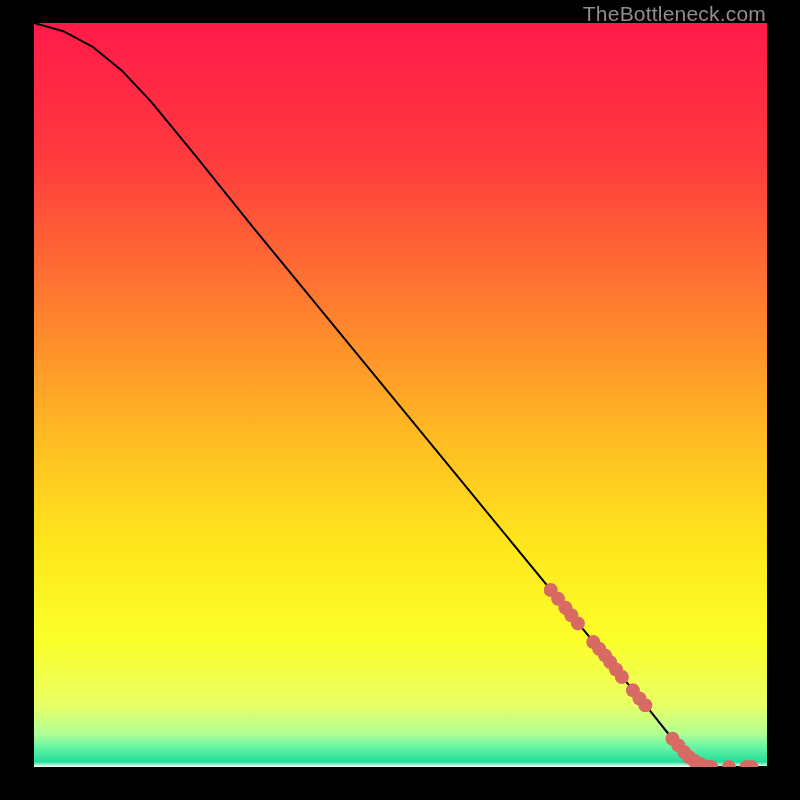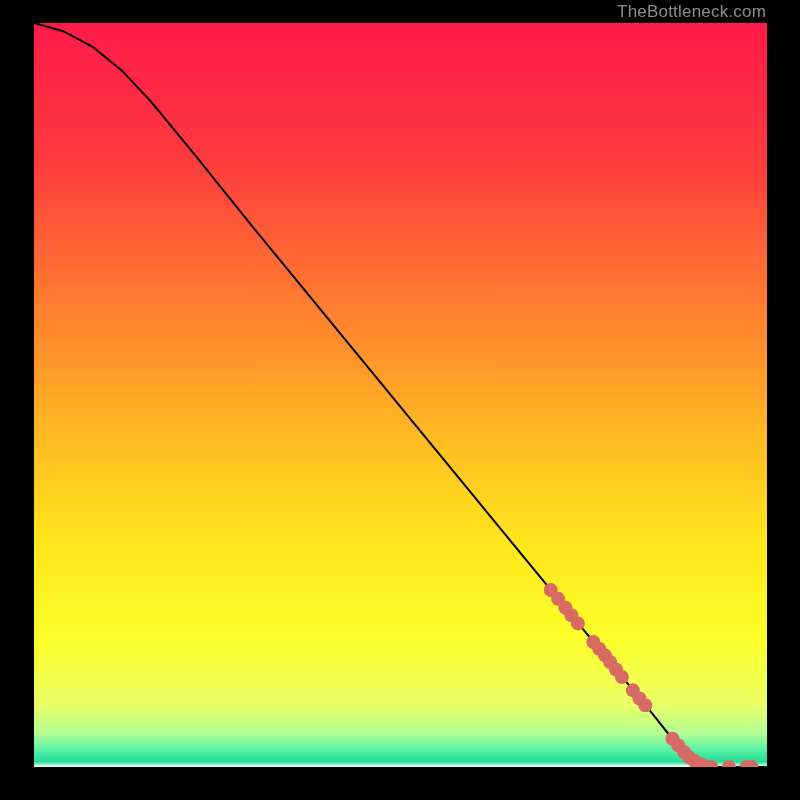--- a/index.html
+++ b/index.html
@@ -24,21 +24,21 @@
     left: 0;
     top: 0;
     width: 733px;
     height: 744px;
   }
   .watermark {
     position: absolute;
     top: 2px;
     right: 34px;
     color: #8e8e8e;
-    font-size: 17px;
+    font-size: 21px;
     font-weight: 500;
     letter-spacing: 0.2px;
   }
 </style>
 </head>
 <body>
 
 <div class="watermark">TheBottleneck.com</div>
 
 <div class="frame">

